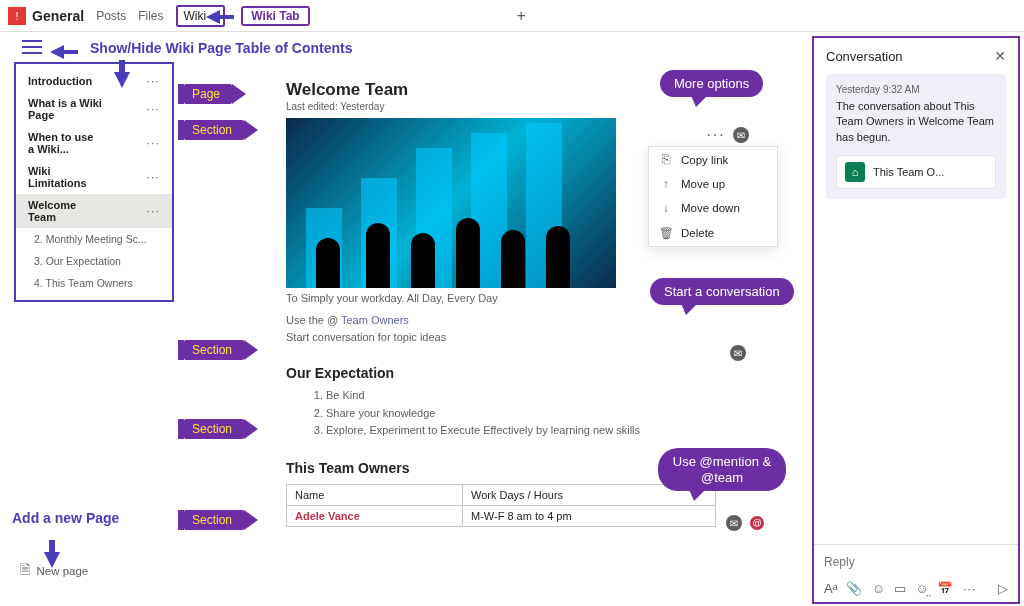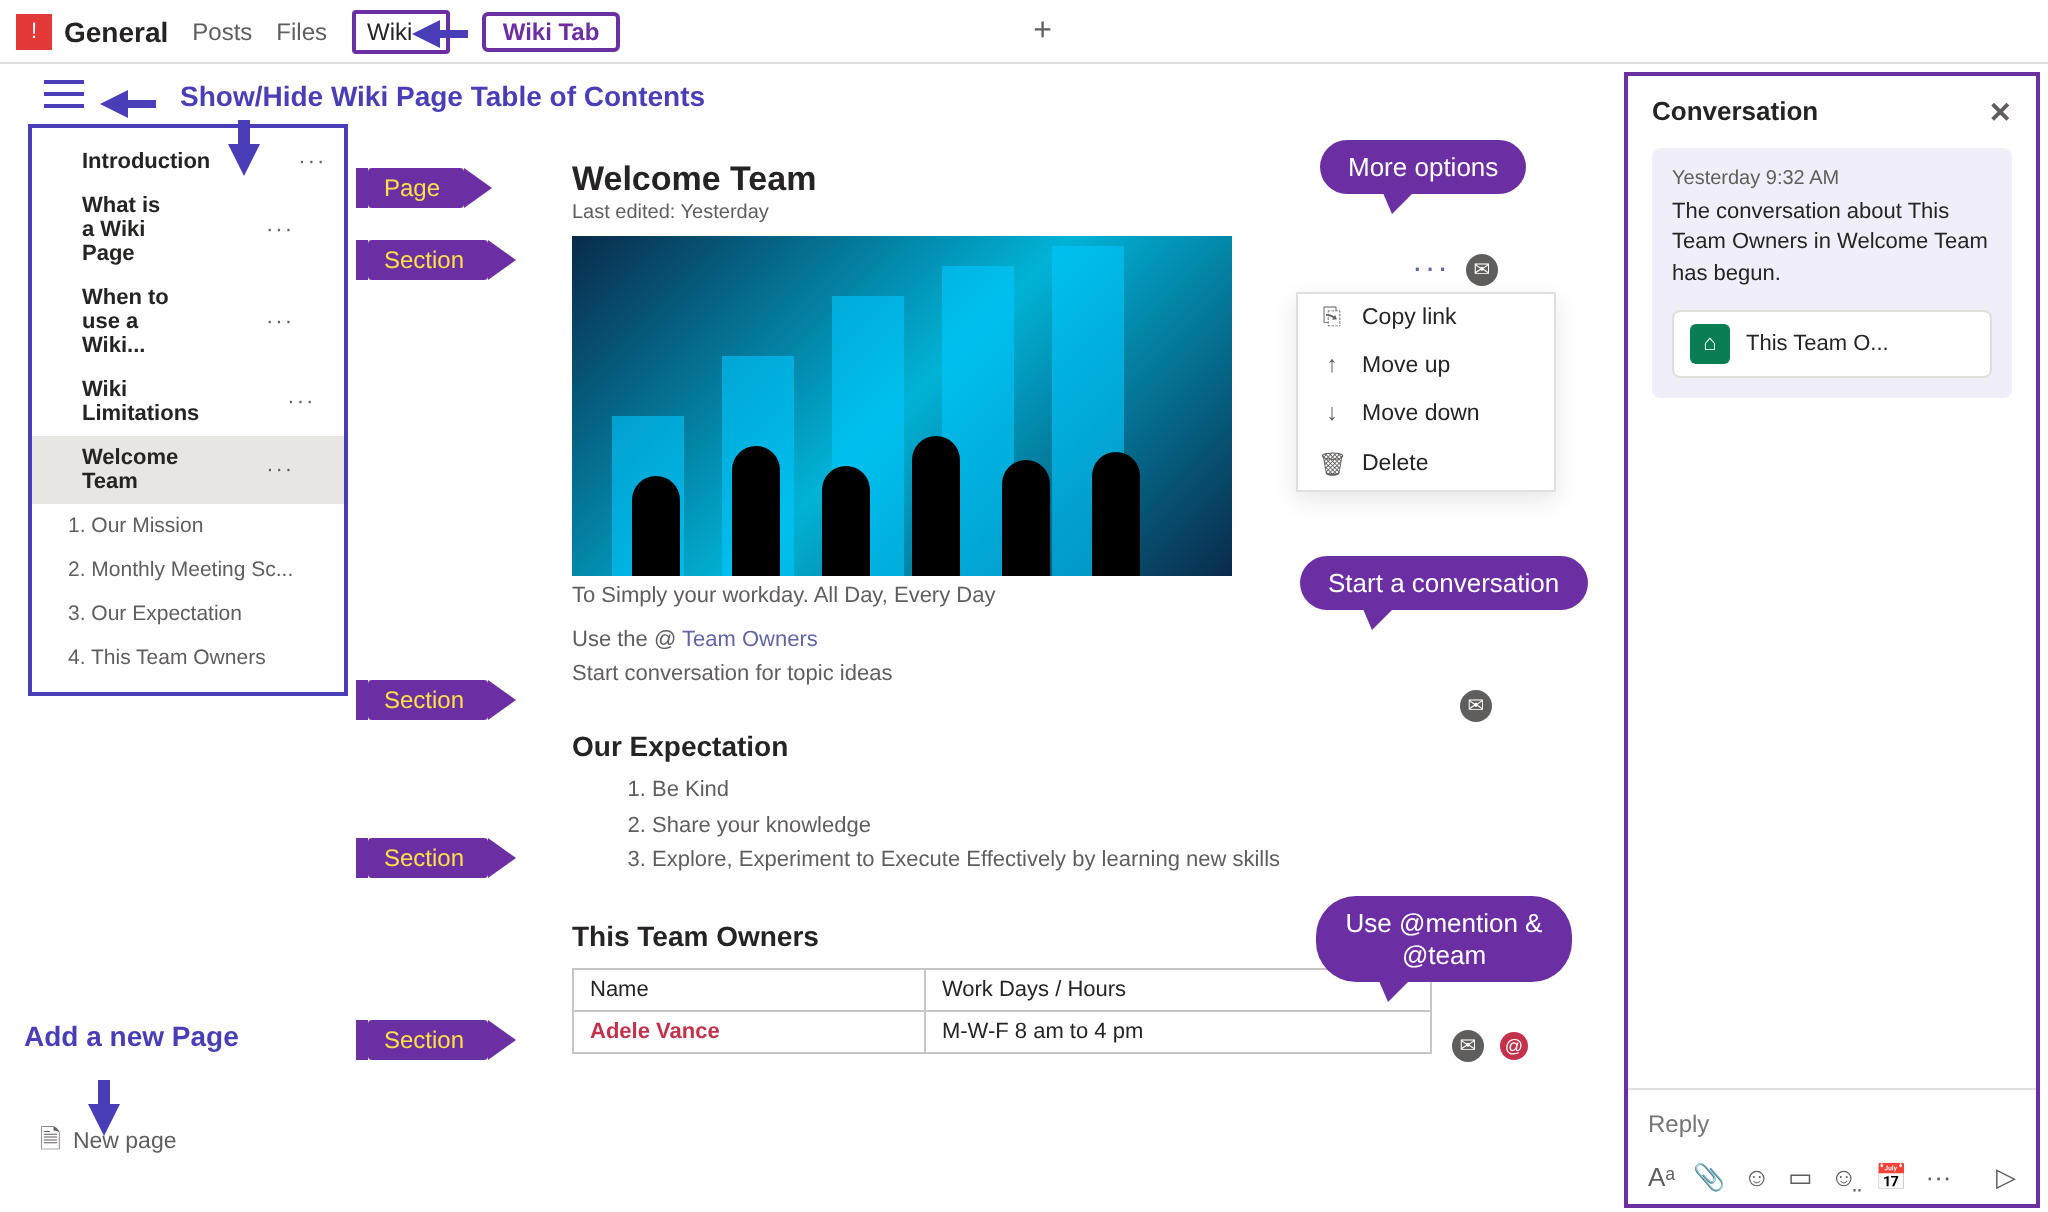--- a/index.html
+++ b/index.html
@@ -23,21 +23,21 @@
   .ann-callout { background: #6b2fa3; color: #fff; border-radius: 20px; padding: 6px 14px; font-size: 13px; text-align: center; position: relative; }
   .ann-callout::after { content: ""; position: absolute; bottom: -10px; left: 30px; border-top: 14px solid #6b2fa3; border-left: 6px solid transparent; border-right: 14px solid transparent; }
 
   
   .hamburger-row { display: flex; align-items: center; padding: 8px 12px; }
   .hamburger { width: 20px; height: 14px; display: flex; flex-direction: column; justify-content: space-between; cursor: pointer; }
   .hamburger span { display: block; height: 2px; background: #4a3db8; }
 
   
   .toc-panel { position: absolute; left: 14px; top: 62px; width: 160px; border: 2px solid #4a3db8; background: #fff; z-index: 40; padding: 6px 0; }
-  .toc-item { display: flex; align-items: center; justify-content: space-between; padding: 5px 25px; font-size: 11px; font-weight: 600; cursor: pointer; gap: 44px; }
+  .toc-item { display: flex; align-items: center; justify-content: space-between; padding: 5px 12px; font-size: 11px; font-weight: 600; cursor: pointer; gap: 44px; }
   .toc-item .dots { color: #605e5c; letter-spacing: 1px; font-weight: 400; }
   .toc-item.active { background: #e8e6e3; }
   .toc-sub { padding: 5px 8px 5px 18px; font-size: 10.5px; color: #605e5c; cursor: pointer; }
 
   
   .main { position: absolute; left: 286px; top: 80px; width: 500px; }
   .page-title { font-size: 17px; font-weight: 700; }
   .page-sub { font-size: 10px; color: #605e5c; margin-top: 1px; }
   .section-title { font-size: 14px; font-weight: 600; margin-top: 20px; }
   .hero-img { margin-top: 6px; width: 330px; height: 170px; background: linear-gradient(135deg,#0a2a4a 0%,#00b3d6 50%,#0a2a4a 100%); position: relative; overflow: hidden; }
@@ -69,21 +69,21 @@
   .ellipsis-btn { color: #6264a7; font-size: 16px; letter-spacing: 1px; cursor: pointer; line-height: 8px; }
   .red-badge { width: 14px; height: 14px; border-radius: 50%; background: #c4314b; color: #fff; font-size: 9px; display: flex; align-items: center; justify-content: center; }
 
   
   .ctx-menu { position: absolute; left: 648px; top: 146px; width: 130px; background: #fff; border: 1px solid #e1dfdd; box-shadow: 0 4px 12px rgba(0,0,0,0.1); z-index: 45; }
   .ctx-item { display: flex; align-items: center; gap: 8px; padding: 6px 10px; font-size: 11.5px; color: #252423; cursor: pointer; }
   .ctx-item .ico { width: 14px; color: #605e5c; text-align: center; }
 
   
   .conv-panel { position: absolute; right: 4px; top: 36px; bottom: 2px; width: 208px; border: 2px solid #6b2fa3; background: #fff; display: flex; flex-direction: column; }
-  .conv-head { display: flex; align-items: flex-start; justify-content: space-between; padding: 10px 12px; font-weight: 700; font-size: 13px; }
+  .conv-head { display: flex; align-items: flex-end; justify-content: space-between; padding: 10px 12px; font-weight: 400; font-size: 13px; }
   .conv-close { font-size: 14px; color: #605e5c; cursor: pointer; }
   .conv-body { flex: 1; padding: 0 12px; overflow: hidden; }
   .conv-msg { background: #f0eef9; border-radius: 4px; padding: 10px; font-size: 11px; color: #252423; }
   .conv-msg .time { color: #605e5c; font-size: 10px; }
   .conv-msg .txt { margin-top: 4px; line-height: 1.4; }
   .conv-card { margin-top: 10px; background: #fff; border: 1px solid #e1dfdd; border-radius: 4px; padding: 6px 8px; display: flex; align-items: center; gap: 8px; font-size: 11px; }
   .conv-card .sq { width: 20px; height: 20px; background: #0a7d53; border-radius: 3px; color: #fff; display: flex; align-items: center; justify-content: center; font-size: 11px; }
   .reply-row { border-top: 1px solid #e1dfdd; padding: 6px 10px; }
   .reply-input { width: 100%; border: none; outline: none; font-size: 12px; padding: 4px 0; }
   .reply-icons { display: flex; gap: 9px; color: #605e5c; font-size: 13px; padding: 2px 10px 6px; align-items: center; }
@@ -150,21 +150,20 @@
       <span class="dots">···</span>
     </div>
   <div class="toc-item">
       <span>Wiki Limitations</span>
       <span class="dots">···</span>
     </div>
   <div class="toc-item active">
       <span>Welcome Team</span>
       <span class="dots">···</span>
     </div>
-  <div class="toc-sub">1. Our Mission</div>
   <div class="toc-sub">2. Monthly Meeting Sc...</div>
   <div class="toc-sub">3. Our Expectation</div>
   <div class="toc-sub">4. This Team Owners</div>
 </div>
 
 <div class="ann" style="left:184px; top:84px;"><span class="arrow-tag block-left">Page</span></div>
 <div class="ann" style="left:184px; top:120px;"><span class="arrow-tag block-left">Section</span></div>
 <div class="ann" style="left:184px; top:340px;"><span class="arrow-tag block-left">Section</span></div>
 <div class="ann" style="left:184px; top:419px;"><span class="arrow-tag block-left">Section</span></div>
 <div class="ann" style="left:184px; top:510px;"><span class="arrow-tag block-left">Section</span></div>

